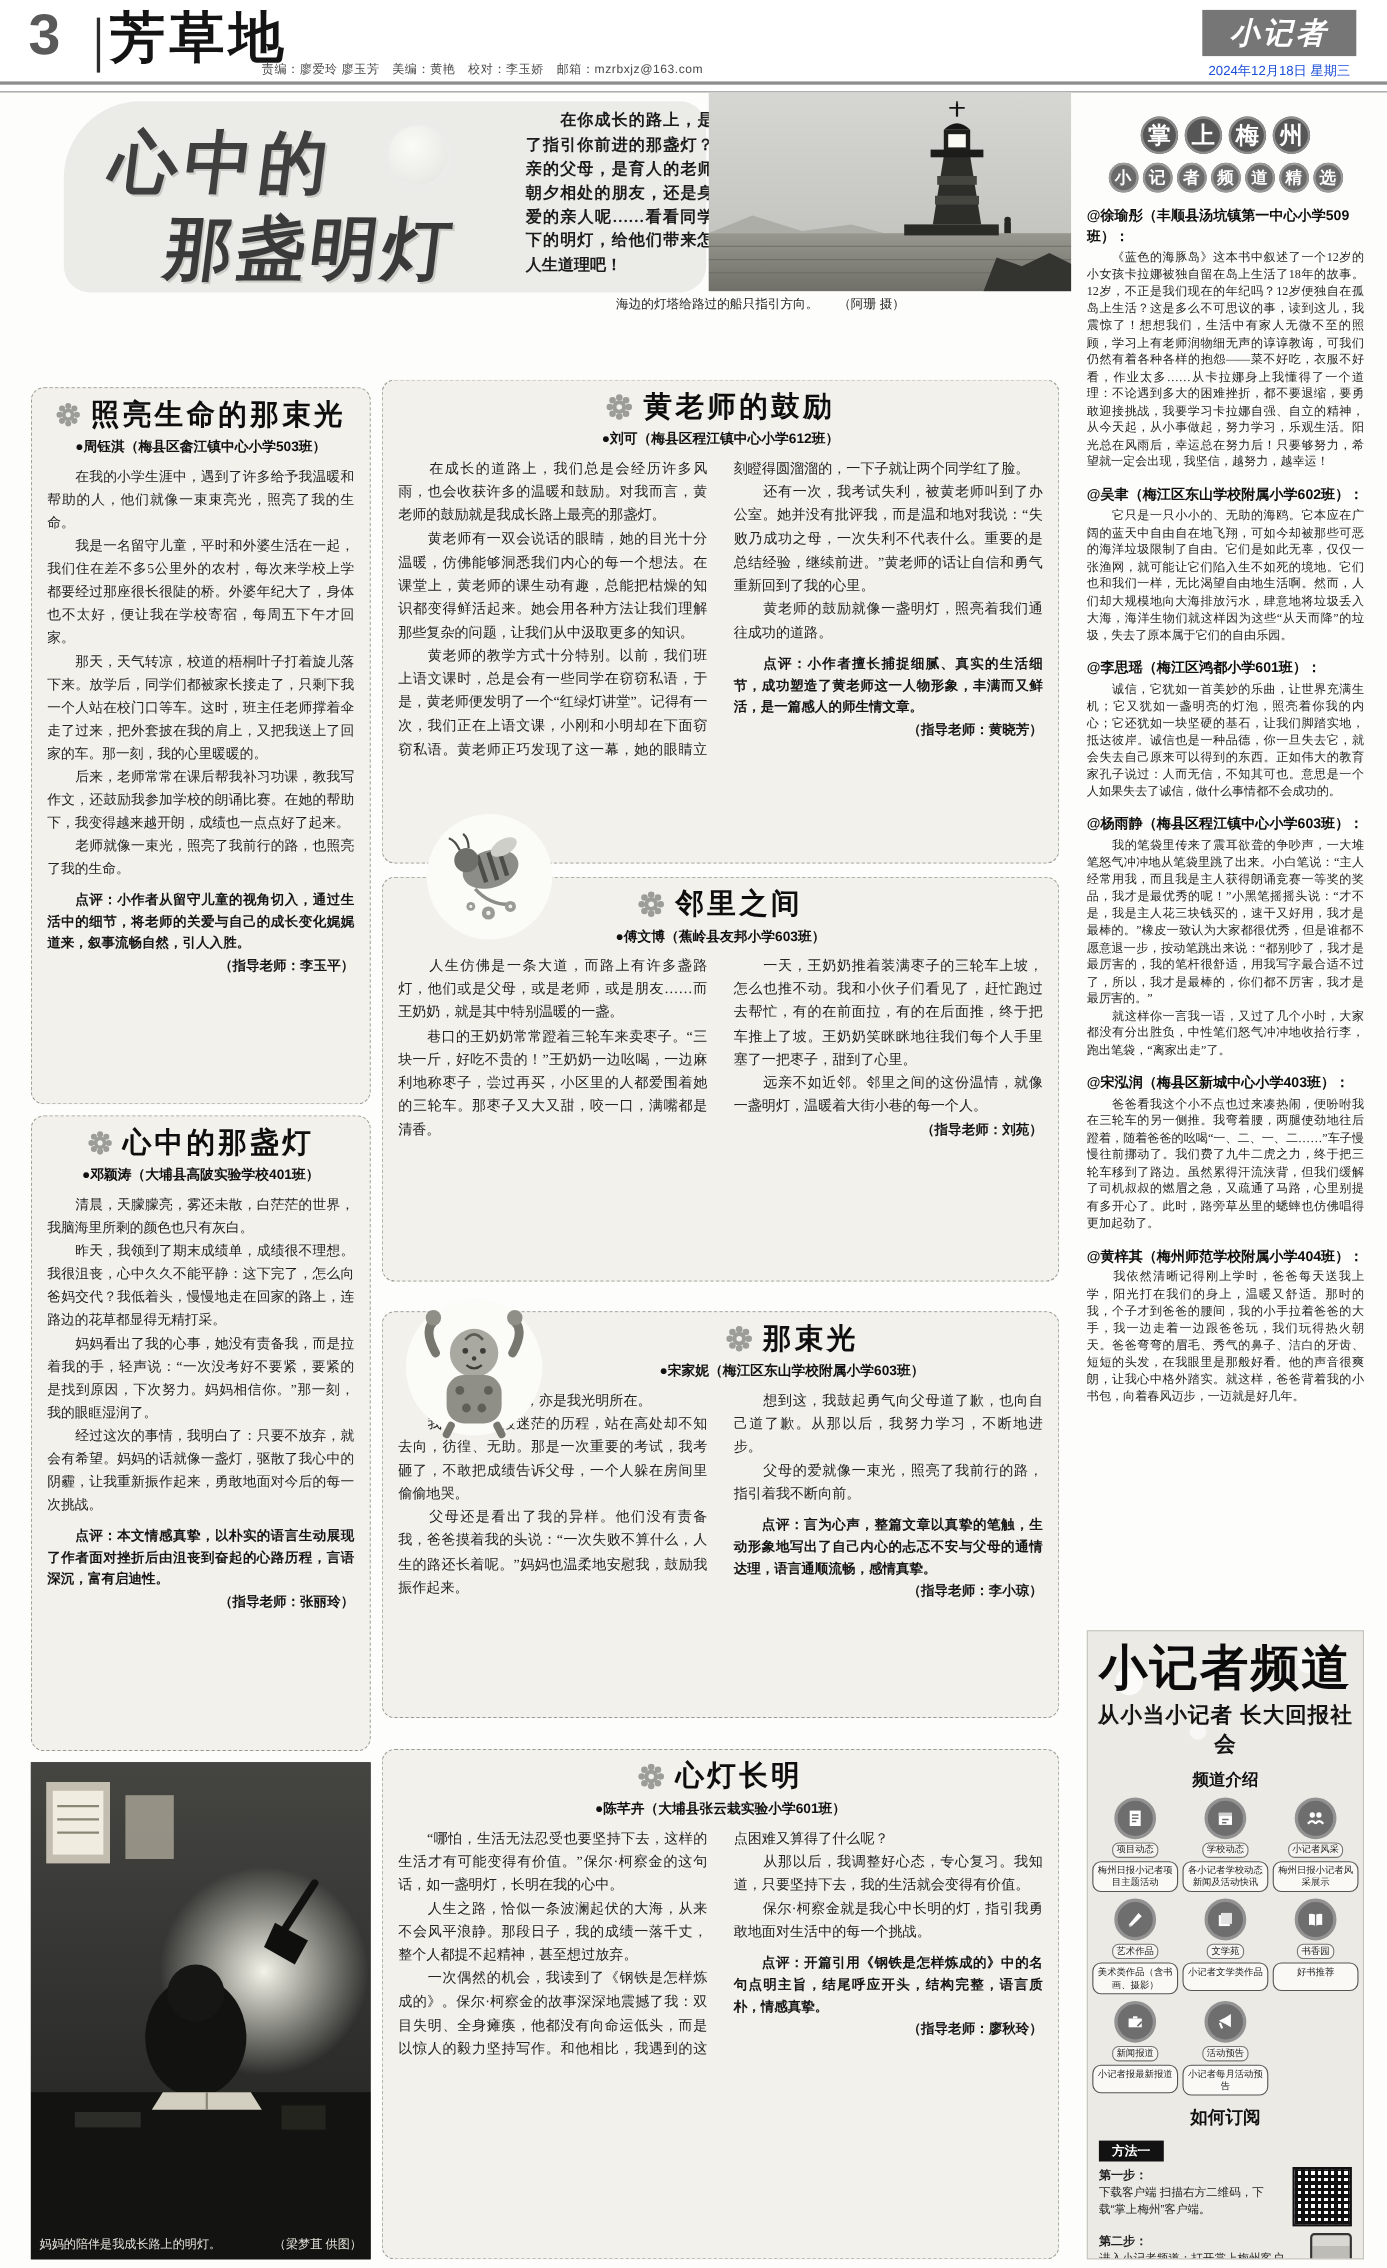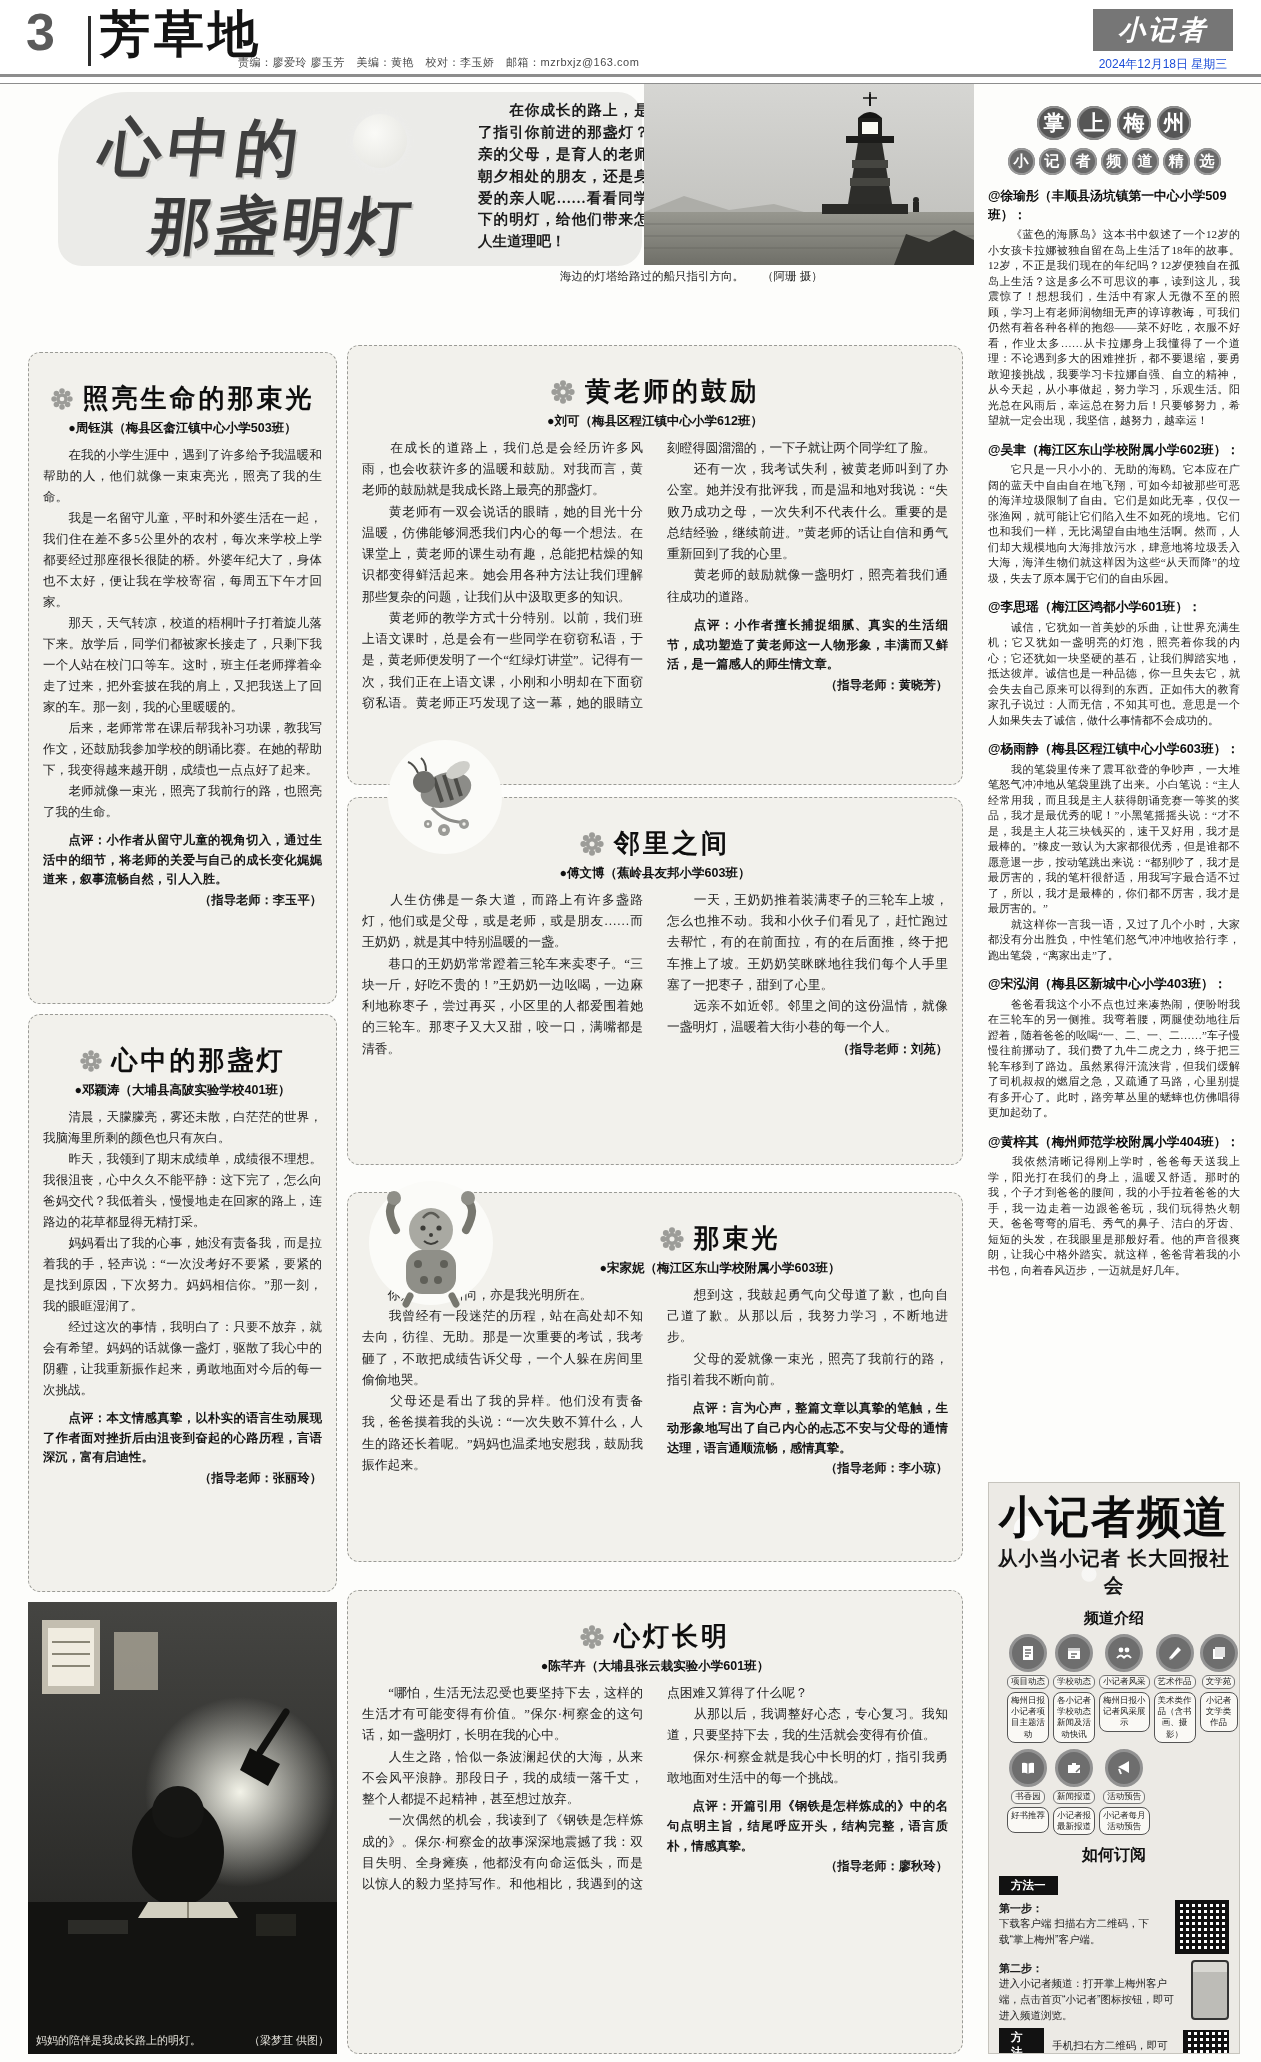--- a/index.html
+++ b/index.html
@@ -30,21 +30,21 @@
   .feat-moon{position:absolute;left:295px;top:22px;width:54px;height:54px;border-radius:50%;
              background:radial-gradient(circle at 40% 35%,#fafaf7,#e3e3de);box-shadow:0 0 8px #eee;}
   .feat-intro{position:absolute;left:372px;top:8px;width:202px;font-size:14.6px;line-height:1.5;
               font-family:"Liberation Serif",serif;font-weight:700;color:#1c1c1c;text-align:justify;white-space:pre-line;margin-left:48px;}
   .feat-photo{position:absolute;left:644px;top:84px;width:330px;height:181px;overflow:hidden;}
   .feat-caption{position:absolute;left:560px;top:269px;width:414px;font-size:11.5px;color:#1d1d1d;display:flex;}
   .feat-caption .credit{margin-left:18px;white-space:nowrap;}
 
   
   .art{position:absolute;background:#f2f1ec;border:1px dashed #9b9b96;border-radius:12px;
-       padding:26px 14px;box-sizing:border-box;overflow:hidden;}
+       padding:4px 14px;box-sizing:border-box;overflow:hidden;}
   .art-title-row{display:flex;align-items:center;justify-content:center;gap:10px;margin:2px 0 4px;}
   .art-title{font-size:26px;font-weight:900;color:#0e0e0e;margin:0;letter-spacing:3px;}
   .byline{text-align:center;font-size:12.5px;font-weight:700;color:#111;margin:2px 0 8px;}
   .body-text{font-family:"Liberation Serif",serif;font-size:12.5px;line-height:1.68;color:#232323;
              text-align:justify;white-space:pre-line;}
   .comment{font-family:"Liberation Serif",serif;font-size:12.3px;line-height:1.6;font-weight:700;
            color:#161616;text-align:justify;margin-top:8px;white-space:pre-line;}
   .teacher{font-family:"Liberation Serif",serif;font-size:12.3px;font-weight:700;color:#161616;
            text-align:right;margin-top:2px;}
   #artA{left:28px;top:352px;width:309px;height:652px;}
@@ -84,21 +84,21 @@
 
   
   .promo{position:absolute;left:988px;top:1482px;width:252px;height:572px;box-sizing:border-box;
          background:#eceae5;border:1px solid #c6c4bd;overflow:hidden;
          background-image:radial-gradient(circle at 15% 8%,rgba(255,255,255,.8) 0 12px,transparent 13px),
                           radial-gradient(circle at 80% 5%,rgba(255,255,255,.7) 0 9px,transparent 10px),
                           radial-gradient(circle at 40% 16%,rgba(255,255,255,.6) 0 7px,transparent 8px);}
   .promo-title{font-size:44px;font-weight:900;text-align:center;color:#0b0b0b;margin-top:10px;letter-spacing:2px;line-height:1.1;}
   .promo-slogan{font-size:19.5px;font-weight:900;text-align:center;color:#141414;margin-top:4px;letter-spacing:1px;}
   .promo-sec{font-size:15px;font-weight:900;text-align:center;color:#101010;margin:10px 0 6px;}
-  .chan-grid{display:grid;grid-template-columns:repeat(5,1fr);gap:6px 4px;padding:0 18px;}
+  .chan-grid{display:grid;grid-template-columns:repeat(3,1fr);gap:6px 4px;padding:0 4px;}
   .chan{display:flex;flex-direction:column;align-items:center;}
   .chan-circle{width:38px;height:38px;border-radius:50%;background:#6e6e6e;border:3px solid #929292;
                display:flex;align-items:center;justify-content:center;box-sizing:border-box;}
   .chan-label{font-size:8.5px;color:#1c1c1c;background:#f6f5f1;border:1px solid #777;border-radius:6px;
               padding:0 3px;margin-top:3px;white-space:nowrap;}
   .chan-bubble{font-size:8.5px;color:#222;border:1px solid #555;border-radius:8px;background:#faf9f5;
                margin-top:3px;padding:2px 3px;text-align:center;line-height:1.3;min-height:26px;width:100%;box-sizing:border-box;}
   .method-tag{display:inline-block;background:#121212;color:#fff;font-size:11.5px;font-weight:700;
               padding:2px 12px;margin:4px 0 2px 10px;}
   .step{display:flex;gap:8px;padding:3px 10px;font-size:10.5px;line-height:1.5;color:#1e1e1e;align-items:flex-start;}

